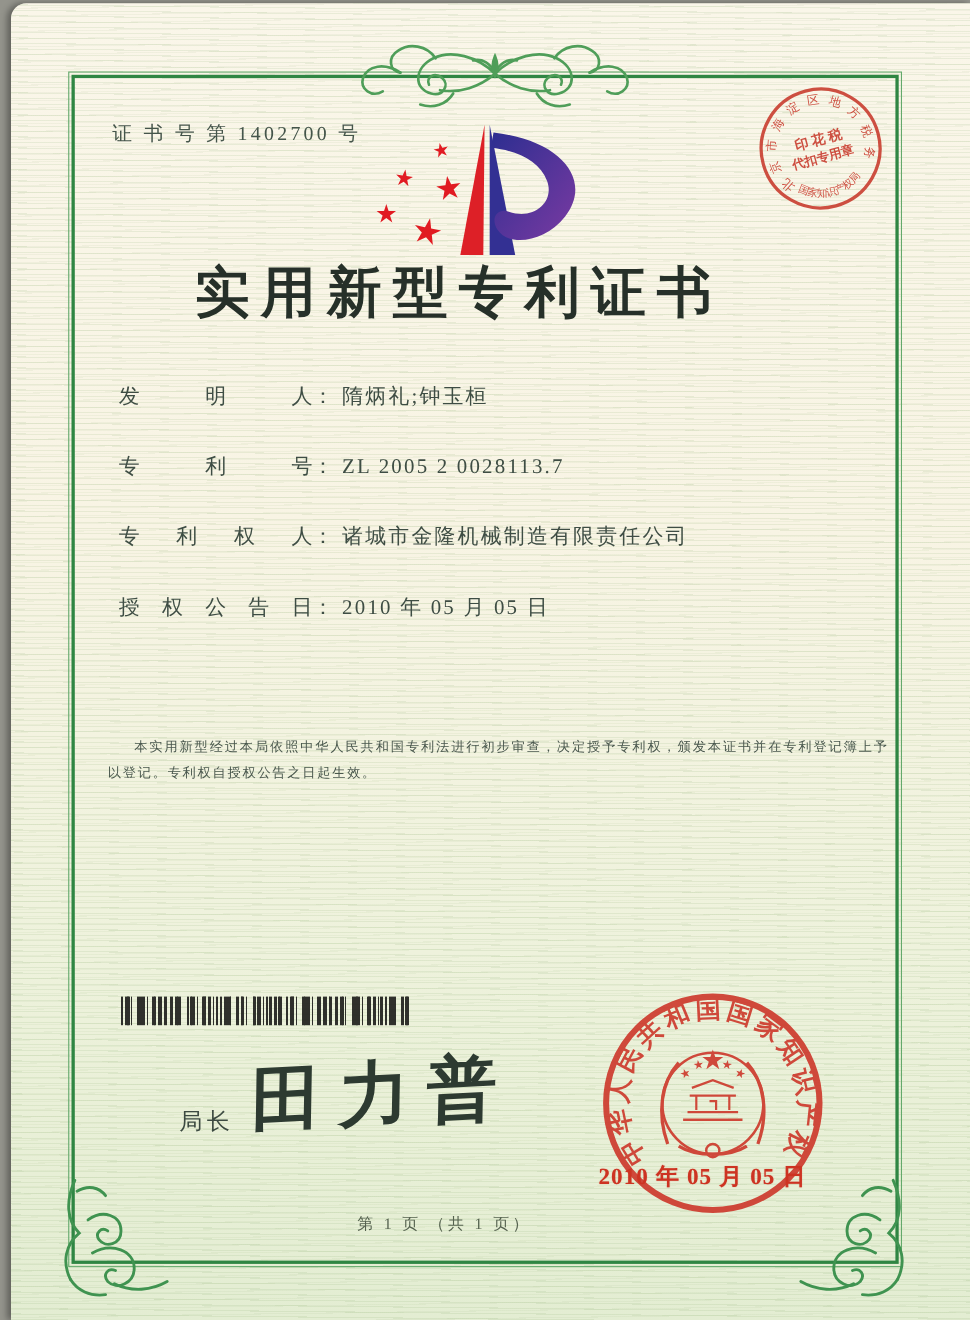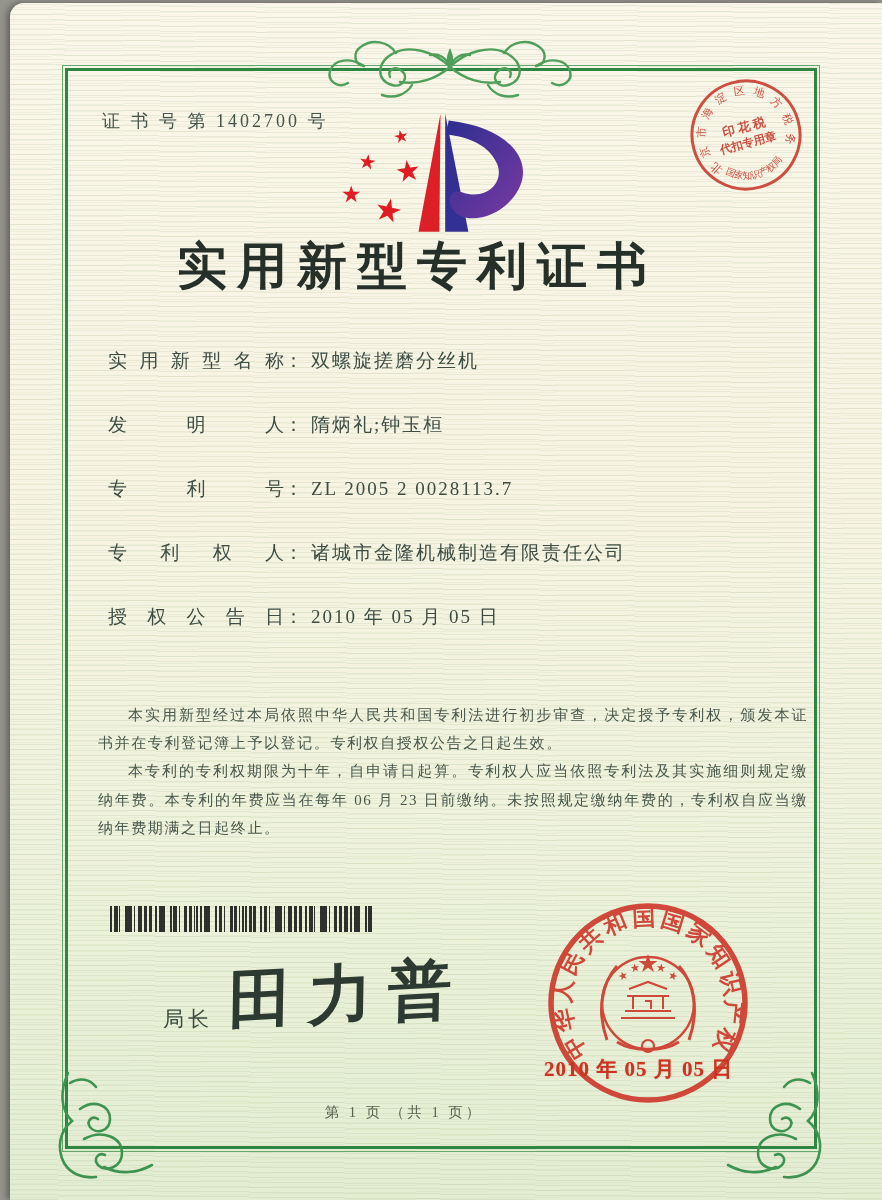--- a/index.html
+++ b/index.html
@@ -45,23 +45,23 @@
   .fields{position:absolute;left:98px;top:345px;width:640px;}
   .frow{font-size:19px;color:#3e4d44;line-height:26px;margin-bottom:38px;white-space:nowrap;}
   .frow:last-child{margin-bottom:0;}
   .flabel{
     display:inline-block;width:176px;vertical-align:top;
     text-align:justify;text-align-last:justify;
   }
   .fcolon{display:inline-block;margin-right:8px;}
   .fvalue{letter-spacing:2px;}
   .paras{
-    position:absolute;left:88px;top:698px;width:710px;
-    font-size:15px;line-height:1.88;letter-spacing:1.6px;
-    color:#49574d;text-align:justify;
+    position:absolute;left:88px;top:666px;width:710px;
+    font-size:12px;line-height:1.88;letter-spacing:1.6px;
+    color:#49574d;text-align:justify;font-family:Liberation Mono, monospace;
   }
   .paras p{margin:0;text-indent:2em;}
   .barcode{
     position:absolute;left:100px;top:903px;width:262px;height:26px;
     background:
       repeating-linear-gradient(90deg,#20201e 0 2px,transparent 2px 4px,#20201e 4px 7px,transparent 7px 9px,#20201e 9px 10px,transparent 10px 15px),
       repeating-linear-gradient(90deg,transparent 0 5px,#20201e 5px 8px,transparent 8px 17px,#20201e 17px 19px,transparent 19px 23px);
     opacity:.92;
   }
   .sig-title{
@@ -155,39 +155,35 @@
         <use href="#star" transform="translate(69,52) scale(10) rotate(-8)"></use>
         <use href="#star" transform="translate(20,72) scale(8)"></use>
         <use href="#star" transform="translate(52,86) scale(11) rotate(12)"></use>
       </g>
     </svg>
 
     <div class="title">实用新型专利证书</div>
 
     <div class="fields">
       <div class="frow">
-        <span class="flabel">实用新型名称</span><span class="fcolon">：</span><span class="fvalue">双螺旋搓磨分丝机</span>
-      </div>
-      <div class="frow">
         <span class="flabel">发明人</span><span class="fcolon">：</span><span class="fvalue">隋炳礼;钟玉桓</span>
       </div>
       <div class="frow">
         <span class="flabel">专利号</span><span class="fcolon">：</span><span class="fvalue">ZL 2005 2 0028113.7</span>
       </div>
       <div class="frow">
         <span class="flabel">专利权人</span><span class="fcolon">：</span><span class="fvalue">诸城市金隆机械制造有限责任公司</span>
       </div>
       <div class="frow">
         <span class="flabel">授权公告日</span><span class="fcolon">：</span><span class="fvalue">2010 年 05 月 05 日</span>
       </div>
     </div>
 
     <div class="paras">
       <p>本实用新型经过本局依照中华人民共和国专利法进行初步审查，决定授予专利权，颁发本证书并在专利登记簿上予以登记。专利权自授权公告之日起生效。</p>
-      <p>本专利的专利权期限为十年，自申请日起算。专利权人应当依照专利法及其实施细则规定缴纳年费。本专利的年费应当在每年 06 月 23 日前缴纳。未按照规定缴纳年费的，专利权自应当缴纳年费期满之日起终止。</p>
     </div>
 
     <div class="barcode"></div>
 
     <div class="sig-title">局长</div>
     <div class="sig-name">田力普</div>
 
     <svg class="office-seal" viewBox="0 0 230 230">
       <defs>
         <path id="star2" d="M0,-1 0.2245,-0.309 0.9511,-0.309 0.3633,0.118 0.5878,0.809 0,0.382 -0.5878,0.809 -0.3633,0.118 -0.9511,-0.309 -0.2245,-0.309 Z"></path>

